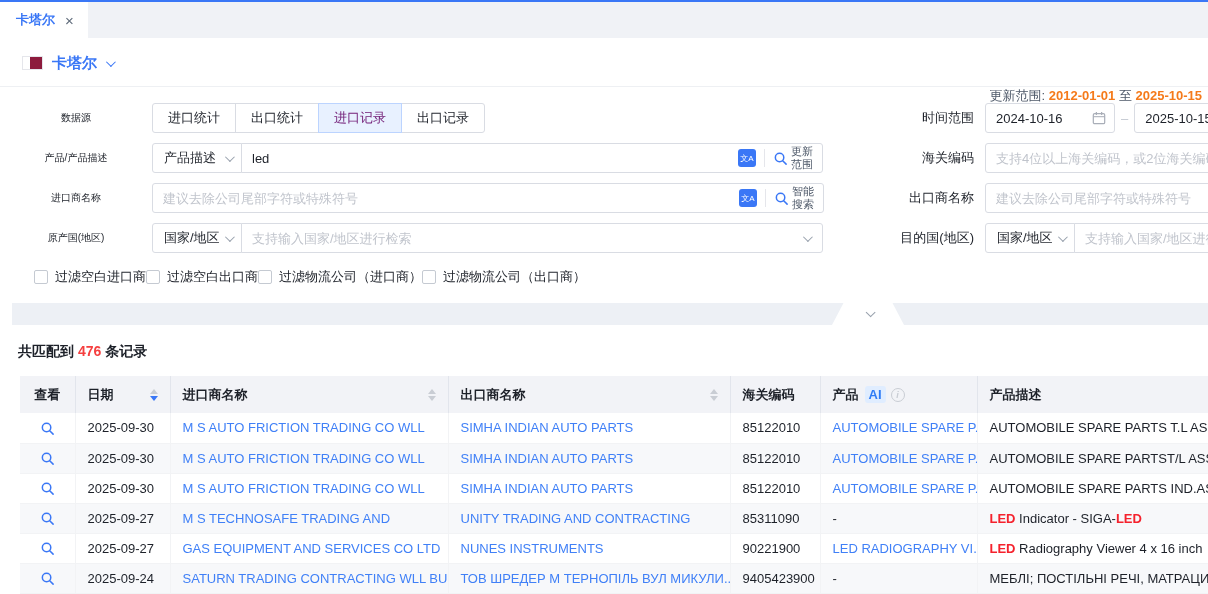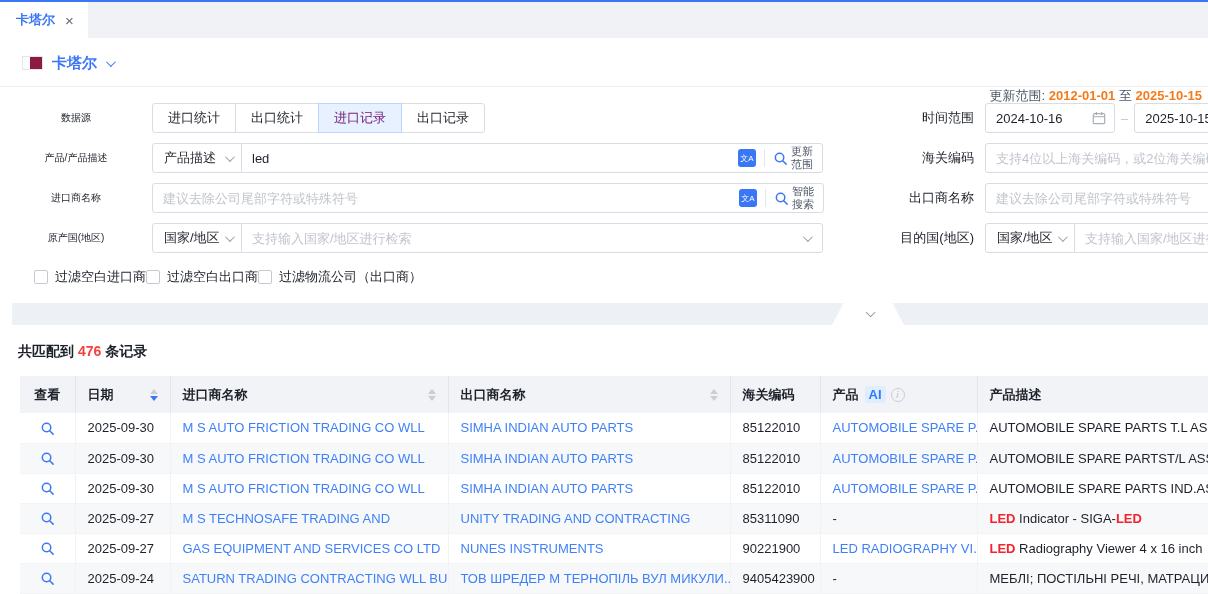--- a/index.html
+++ b/index.html
@@ -203,20 +203,24 @@
     </div>
 
     <div class="cb-row">
         <span class="cb-item">
           <span class="cb-box"></span>
           <span class="cb-label">过滤空白进口商</span>
         </span>
         <span class="cb-item">
           <span class="cb-box"></span>
           <span class="cb-label">过滤空白出口商</span>
+        </span>
+        <span class="cb-item">
+          <span class="cb-box"></span>
+          <span class="cb-label">过滤物流公司（进口商）</span>
         </span>
         <span class="cb-item">
           <span class="cb-box"></span>
           <span class="cb-label">过滤物流公司（出口商）</span>
         </span>
       </div>
 
     <div class="collapse-band">
       <div class="notch">
         <span class="chev gray"></span>

